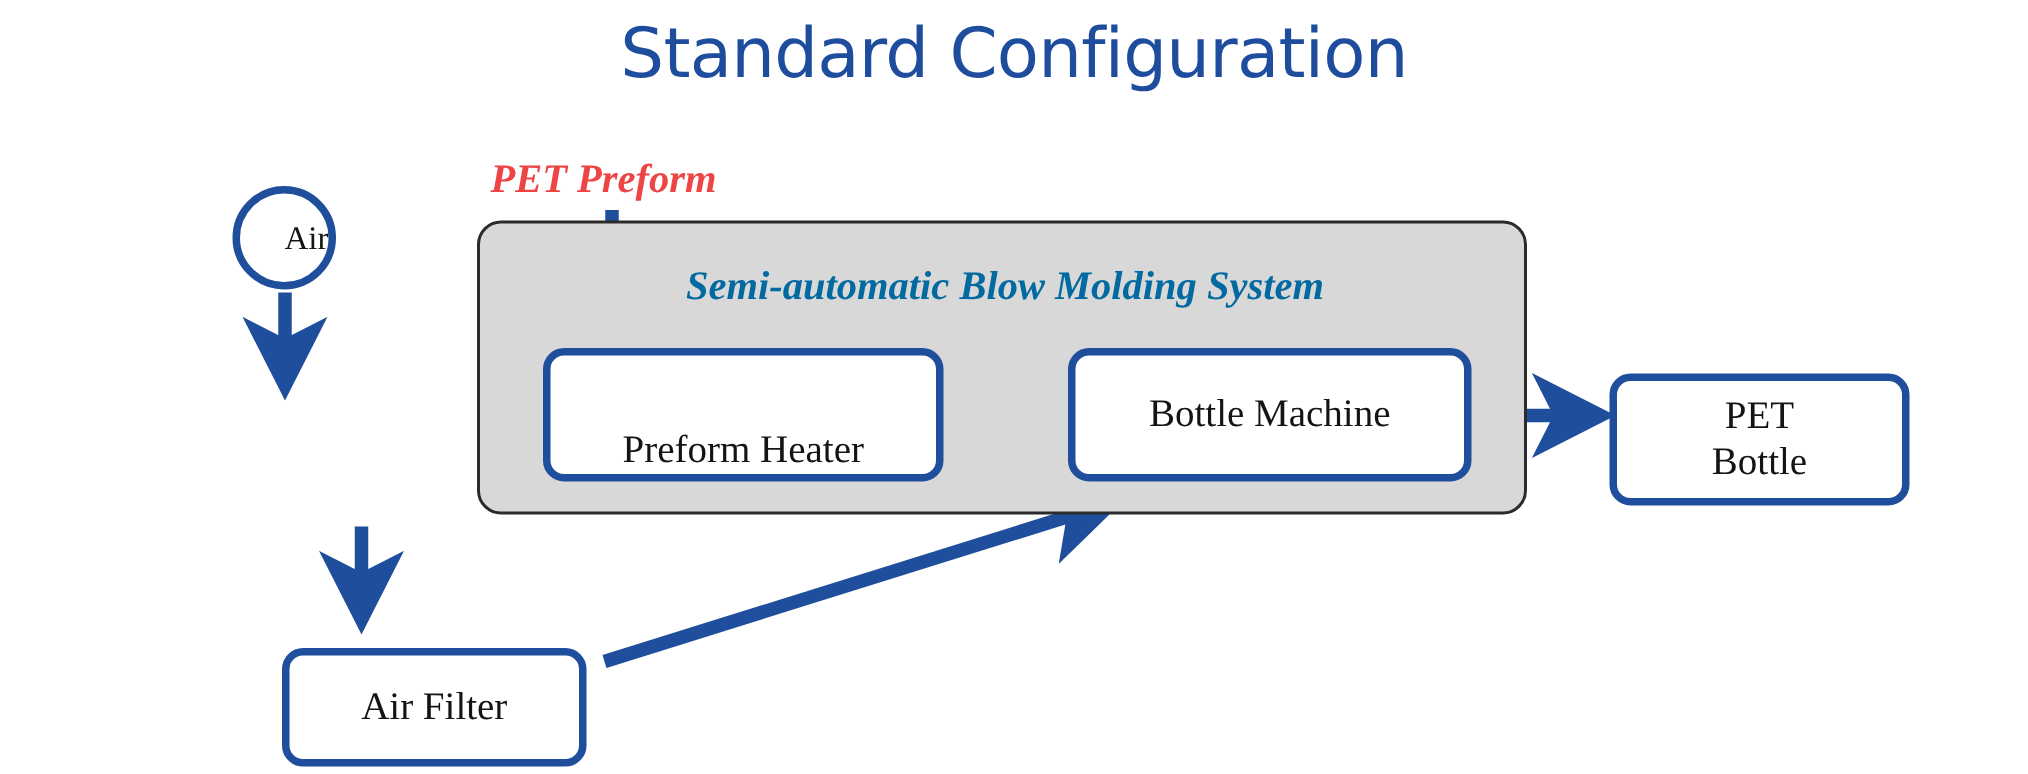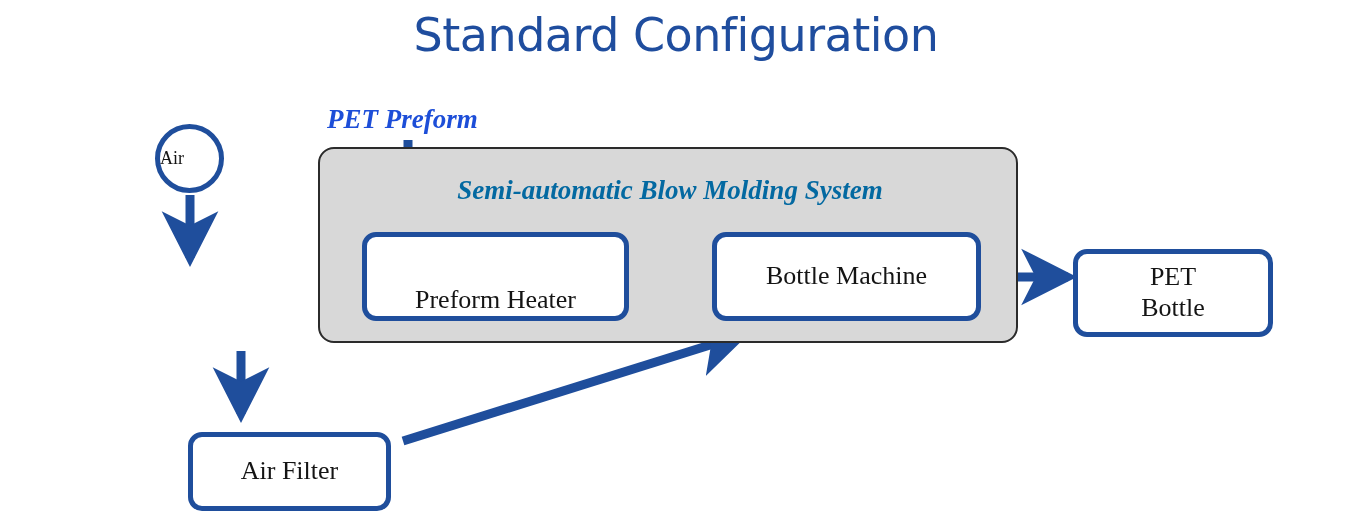--- a/index.html
+++ b/index.html
@@ -82,41 +82,41 @@
     line-height: 1.18;
   }
   .node-circle {
     position: absolute;
     box-sizing: border-box;
     background: #ffffff;
     border: 5px solid #1F4E9C;
     border-radius: 50%;
     display: flex;
     align-items: center;
-    justify-content: flex-start;
+    justify-content: flex-end;
     text-align: center;
     color: #141414;
-    font-size: 18px;
+    font-size: 22px;
   }
 
   
   #node-air          { left: 155px;  top: 124px; width: 69px;  height: 69px; }
   #node-air-compressor { left: 92px;  top: 264px; width: 197px; height: 85px; }
   #node-air-filter   { left: 188px;  top: 432px; width: 203px; height: 79px; }
   #node-preform-heater { left: 362px; top: 232px; width: 267px; height: 89px; align-items: flex-end; }
   #node-molding-machine { left: 712px; top: 232px; width: 269px; height: 89px; }
   #node-pet-bottle   { left: 1073px; top: 249px; width: 200px; height: 88px; }
 
   
   .float-label {
     position: absolute;
     font-weight: bold;
     font-style: italic;
     font-size: 27px;
-    color: #1d4ed8;
+    color: #ef4444;
     white-space: nowrap;
   }
   #label-pet-preform { left: 327px; top: 104px; }
 </style>
 </head>
 <body>
 
 <div id="canvas">
 
   <div id="title">Standard Configuration</div>

